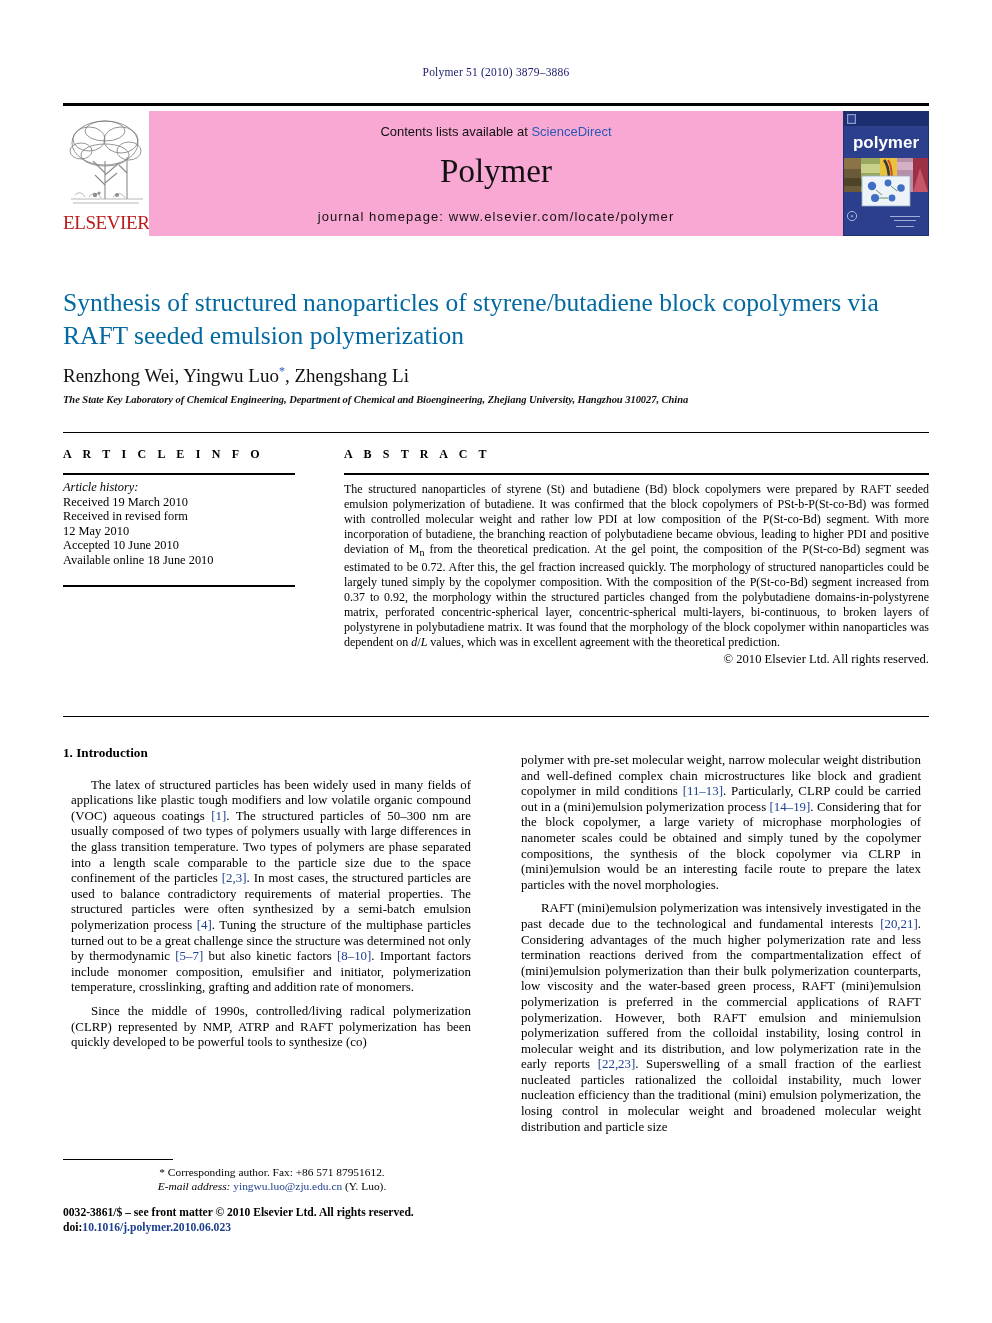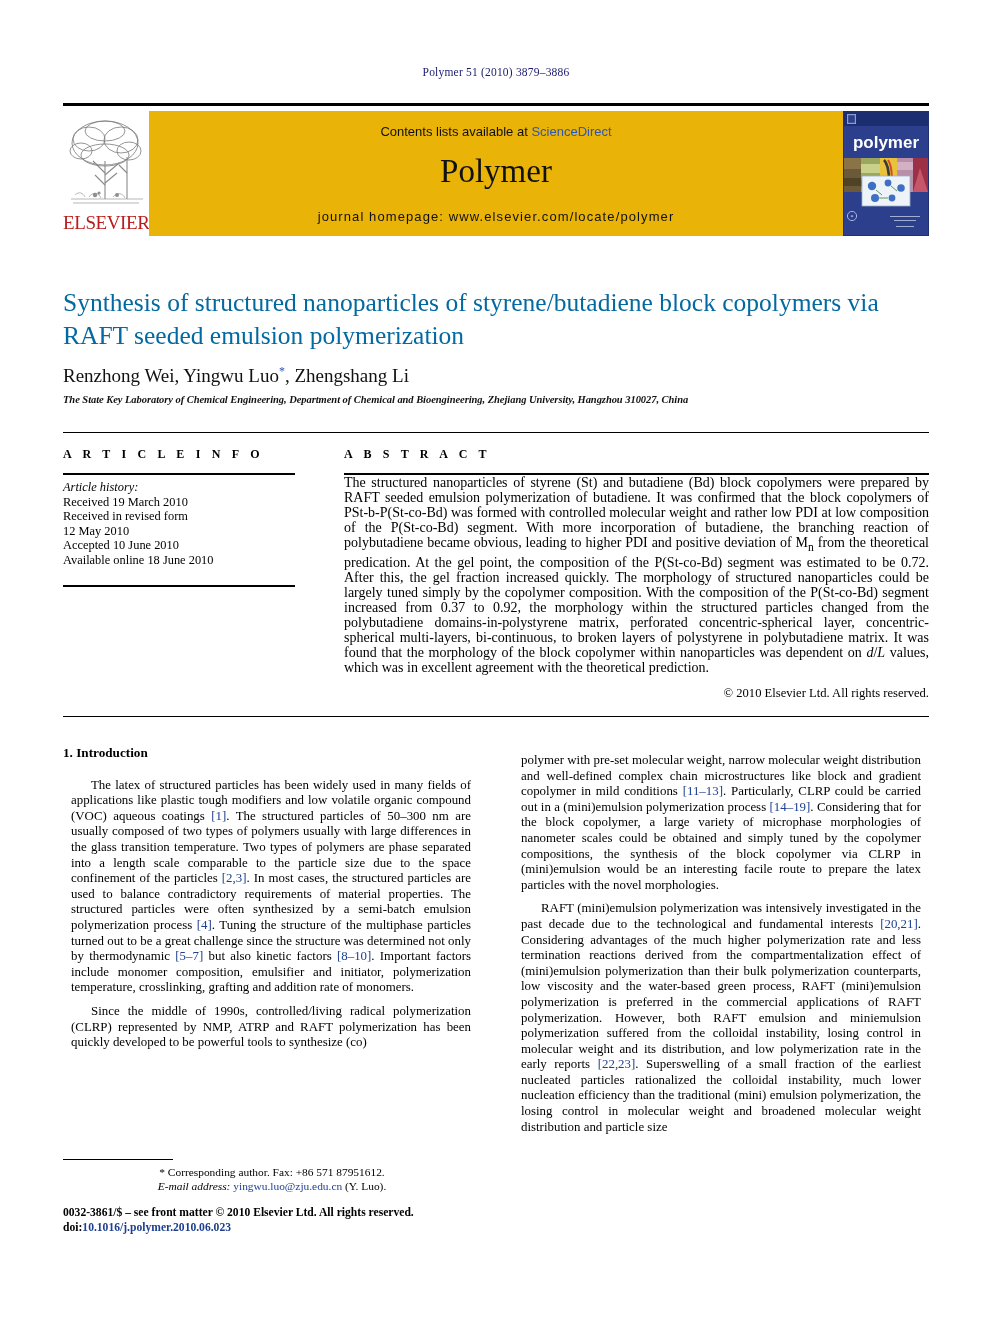--- a/index.html
+++ b/index.html
@@ -67,21 +67,21 @@
     left: 0; bottom: 2px;
     width: 86px;
     text-align: center;
     font-family: "Liberation Serif", serif;
     font-size: 19px;
     letter-spacing: -0.4px;
     color: #b91c1c;
   }
   .contents-band {
     flex: 1 1 auto;
-    background: #eab308;
+    background: #f9a8d4;
     position: relative;
   }
   .contents-line {
     position: absolute;
     left: 0; top: 13px;
     width: 100%;
     text-align: center;
     font-family: "Liberation Sans", sans-serif;
     font-size: 13px;
     color: #111;
@@ -187,29 +187,30 @@
   .abs-col {
     position: absolute;
     left: 344px; top: 447px;
     width: 585px;
   }
   .abs-rule {
     border-top: 2px solid #000;
     margin-top: 11px;
   }
   .abs-body {
-    font-size: 14px;
+    font-size: 12px;
     line-height: 15.0px;
     text-align: justify;
+    padding-top: 7px;
     hyphens: none;
   }
   .abs-copy {
     font-size: 12.6px;
     text-align: right;
-    margin-top: 11px;
+    margin-top: 2px;
   }
   .rule-bottom {
     position: absolute;
     left: 63px; top: 716px;
     width: 866px;
     border-top: 1px solid #000;
   }
 
   
   .col {

